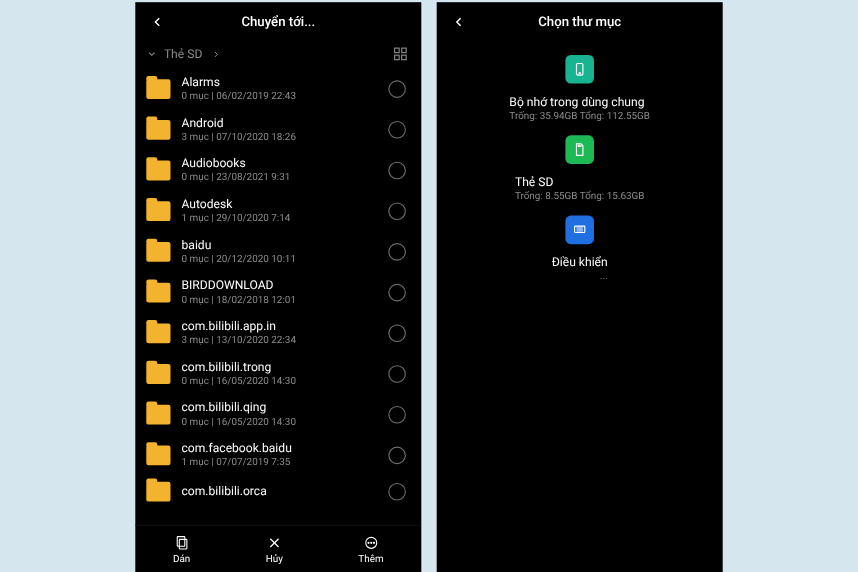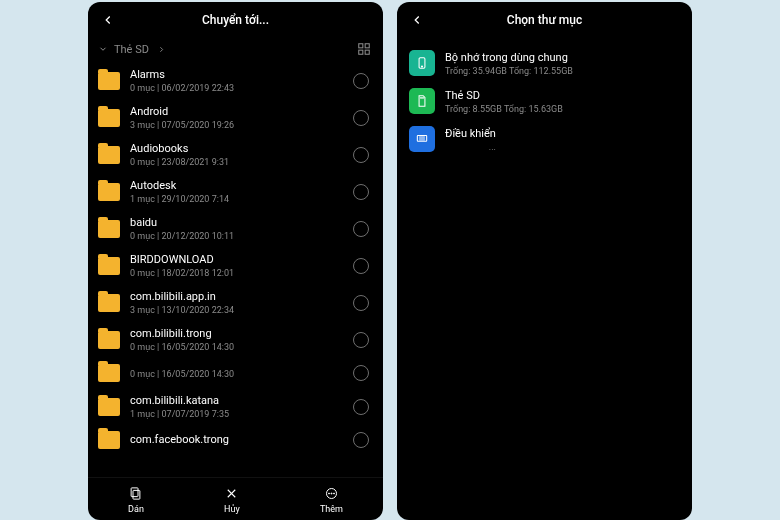--- a/index.html
+++ b/index.html
@@ -8,21 +8,21 @@
     --fg:#fff;
     --fg-dim:#8b8b8b;
     --folder:#f4b32e;
     --ring:#6f6f6f;
     --teal:#18b492;
     --green:#1db954;
     --blue:#1f6fe0;
   }
   html,body{margin:0;padding:0;background:var(--bg-page);width:780px;height:520px;font-family:-apple-system,BlinkMacSystemFont,"Segoe UI",Roboto,Arial,sans-serif;overflow:hidden;}
   .stage{display:flex;gap:14px;justify-content:center;align-items:flex-start;padding:2px 0;}
-  .phone{width:295px;height:518px;background:var(--bg-phone);border-radius:12px;color:var(--fg);display:flex;flex-direction:column;overflow:hidden;}
+  .phone{width:260px;height:518px;background:var(--bg-phone);border-radius:0;color:var(--fg);display:flex;flex-direction:column;overflow:hidden;}
   .header{display:flex;align-items:center;justify-content:center;position:relative;height:36px;}
   .header .back{position:absolute;left:10px;top:8px;width:20px;height:20px;display:flex;align-items:center;justify-content:center;}
   .title{font-size:12px;font-weight:500;}
   .crumb-row{display:flex;align-items:center;justify-content:space-between;padding:4px 12px 6px 10px;}
   .crumb{display:flex;align-items:center;gap:6px;color:var(--fg-dim);font-size:11px;}
   .chev-down{display:inline-flex;}
   .chev-right{display:inline-flex;margin-left:2px;}
   .grid-toggle{display:flex;align-items:center;}
   .list{flex:1;overflow:hidden;}
   .row{display:flex;align-items:center;gap:10px;padding:6px 14px 6px 10px;}
@@ -30,21 +30,21 @@
   .folder-ico:before{content:"";position:absolute;top:-3px;left:0;width:10px;height:4px;background:var(--folder);border-radius:2px 2px 0 0;}
   .info{flex:1;min-width:0;}
   .name{font-size:11px;color:var(--fg);white-space:nowrap;overflow:hidden;text-overflow:ellipsis;}
   .meta{font-size:9px;color:var(--fg-dim);margin-top:2px;}
   .radio{width:14px;height:14px;border:1px solid var(--ring);border-radius:50%;flex:0 0 14px;}
   .bottom-bar{display:flex;justify-content:space-around;align-items:center;padding:8px 0 6px;border-top:1px solid #111;}
   .bbtn{display:flex;flex-direction:column;align-items:center;gap:3px;color:var(--fg);font-size:9px;}
   .bbtn svg{width:15px;height:15px;}
   
   .storage-list{padding:6px 8px;}
-  .srow{display:flex;align-items:center;gap:10px;padding:6px 4px;}
+  .srow{display:flex;align-items:center;gap:10px;padding:6px 4px;flex-direction:column;}
   .sicon{width:26px;height:26px;border-radius:5px;display:flex;align-items:center;justify-content:center;flex:0 0 26px;}
   .sicon.teal{background:var(--teal);}
   .sicon.green{background:var(--green);}
   .sicon.blue{background:var(--blue);}
   .sinfo .sname{font-size:11px;color:var(--fg);}
   .sinfo .smeta{font-size:9px;color:var(--fg-dim);margin-top:2px;text-align:right;}
 </style>
 </head>
 <body>
 
@@ -89,21 +89,21 @@
           <div class="info">
             <div class="name">Alarms</div>
             <div class="meta">0 mục | 06/02/2019 22:43</div>
           </div>
           <div class="radio"></div>
         </div>
         <div class="row">
           <div class="folder-ico"></div>
           <div class="info">
             <div class="name">Android</div>
-            <div class="meta">3 mục | 07/05/2020 19:26</div>
+            <div class="meta">3 mục | 07/10/2020 18:26</div>
           </div>
           <div class="radio"></div>
         </div>
         <div class="row">
           <div class="folder-ico"></div>
           <div class="info">
             <div class="name">Audiobooks</div>
             <div class="meta">0 mục | 23/08/2021 9:31</div>
           </div>
           <div class="radio"></div>
@@ -144,36 +144,37 @@
           <div class="folder-ico"></div>
           <div class="info">
             <div class="name">com.bilibili.trong</div>
             <div class="meta">0 mục | 16/05/2020 14:30</div>
           </div>
           <div class="radio"></div>
         </div>
         <div class="row">
           <div class="folder-ico"></div>
           <div class="info">
+            <div class="name">com.bilibili.qing</div>
             <div class="meta">0 mục | 16/05/2020 14:30</div>
           </div>
           <div class="radio"></div>
         </div>
         <div class="row">
           <div class="folder-ico"></div>
           <div class="info">
-            <div class="name">com.bilibili.katana</div>
+            <div class="name">com.facebook.baidu</div>
             <div class="meta">1 mục | 07/07/2019 7:35</div>
           </div>
           <div class="radio"></div>
         </div>
         <div class="row">
           <div class="folder-ico"></div>
           <div class="info">
-            <div class="name">com.facebook.trong</div>
+            <div class="name">com.bilibili.orca</div>
             <div class="meta"></div>
           </div>
           <div class="radio"></div>
         </div>
       </div>
 
     <div class="bottom-bar">
       <div class="bbtn">
         <svg viewBox="0 0 24 24" fill="none" stroke="#fff" stroke-width="1.6">
             <rect x="5" y="3" width="11" height="14" rx="1"></rect>

